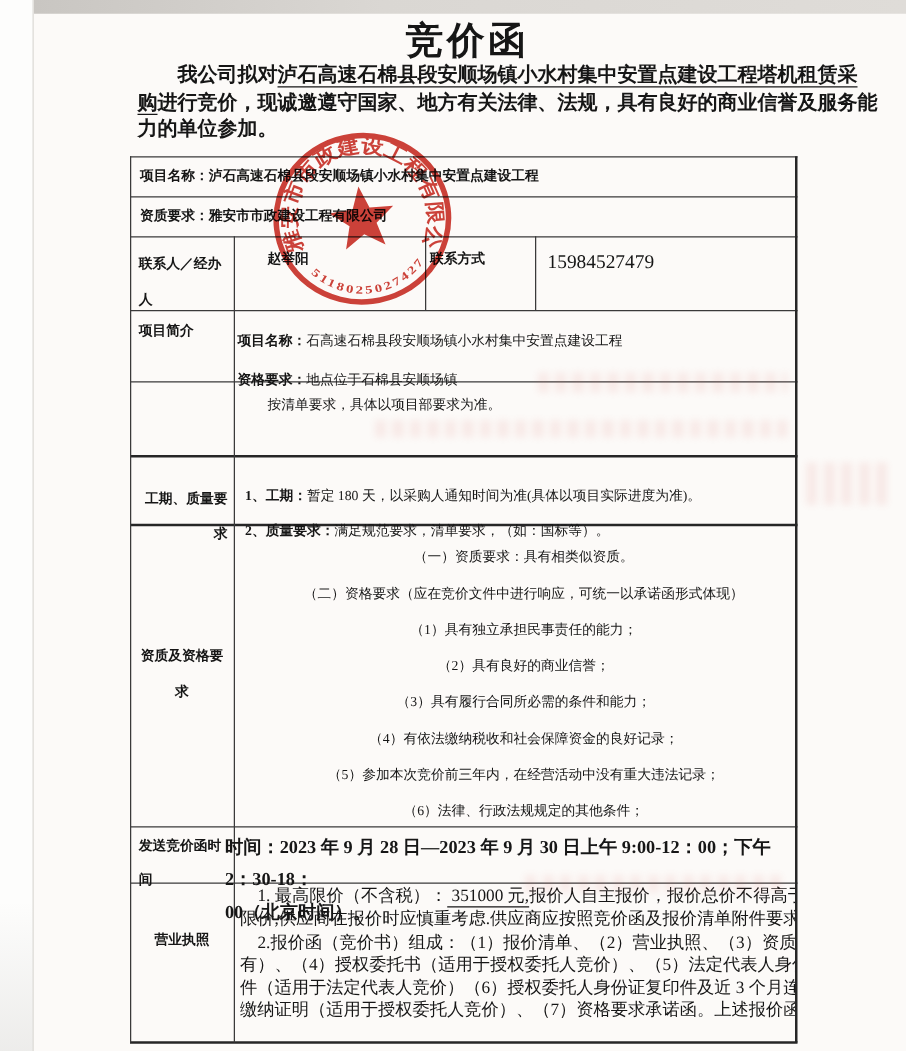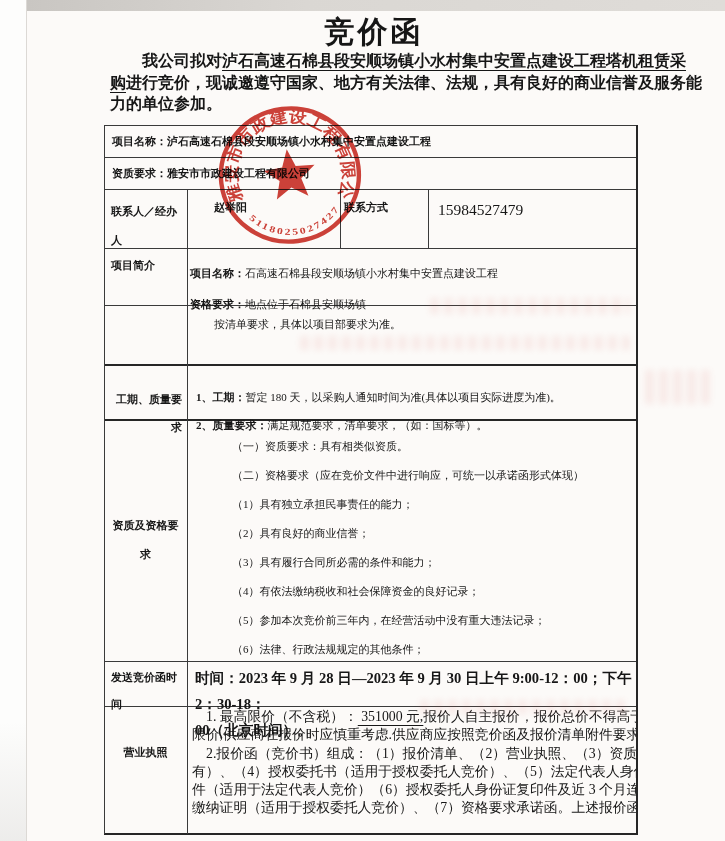--- a/index.html
+++ b/index.html
@@ -98,33 +98,33 @@
 
   <div class="cell" style="left:214px;top:317px;width:435px;">按清单要求，具体以项目部要求为准。</div>
 
   <div class="cell label" style="left:104px;top:385px;height:46px;line-height:28px;text-align:right;">工期、质量要求</div>
   <div class="cell content" style="left:196px;top:364px;width:440px;padding-top:19px;line-height:28px;">
     <div><span class="b">1、工期：</span><span>暂定 180 天，以采购人通知时间为准(具体以项目实际进度为准)。</span></div>
     <div><span class="b">2、质量要求：</span><span>满足规范要求，清单要求，（如：国标等）。</span></div>
   </div>
 
   <div class="cell label" style="left:104px;top:511px;line-height:29px;">资质及资格要求</div>
-  <div class="cell content" style="left:201px;top:419px;width:449px;padding:13px 0 0 31px;line-height:29px;">
+  <div class="cell content" style="left:179px;top:419px;width:449px;padding:13px 0 0 31px;line-height:29px;text-align:center;">
     <div class="r7-line">（一）资质要求：具有相类似资质。</div>
     <div class="r7-line">（二）资格要求（应在竞价文件中进行响应，可统一以承诺函形式体现）</div>
     <div class="r7-line">（1）具有独立承担民事责任的能力；</div>
     <div class="r7-line">（2）具有良好的商业信誉；</div>
     <div class="r7-line">（3）具有履行合同所必需的条件和能力；</div>
     <div class="r7-line">（4）有依法缴纳税收和社会保障资金的良好记录；</div>
     <div class="r7-line">（5）参加本次竞价前三年内，在经营活动中没有重大违法记录；</div>
     <div class="r7-line">（6）法律、行政法规规定的其他条件；</div>
   </div>
 
   <div class="cell label la-left" style="left:104px;top:664px;height:40px;line-height:27px;">发送竞价函时间</div>
-  <div class="cell content b" style="left:195px;top:661px;width:440px;padding-top:4px;line-height:26px;font-size:14.6px;">
+  <div class="cell content b" style="left:180px;top:661px;width:440px;padding-top:4px;line-height:26px;font-size:14.6px;">
     <div>时间：2023 年 9 月 28 日—2023 年 9 月 30 日上午 9:00-12：00；下午 2：30-18：</div>
     <div>00（北京时间）。</div>
   </div>
 
   <div class="cell label" style="left:104px;top:745px;">营业执照</div>
   <div class="cell content" style="left:192px;top:706px;width:444px;height:126px;overflow:hidden;padding-top:2px;line-height:18.3px;font-size:13.8px;">
     <div class="r9-line"><span style="padding-left:14px">1. 最高限价（不含税）：</span><span class="u"> 351000 元,</span><span>报价人自主报价，报价总价不得高于最高</span></div>
     <div class="r9-line">限价,供应商在报价时应慎重考虑.供应商应按照竞价函及报价清单附件要求报价,</div>
     <div class="r9-line"><span style="padding-left:14px">2.报价函（竞价书）组成：（1）报价清单、（2）营业执照、（3）资质证书（如</span></div>
     <div class="r9-line">有）、（4）授权委托书（适用于授权委托人竞价）、（5）法定代表人身份证复印</div>

